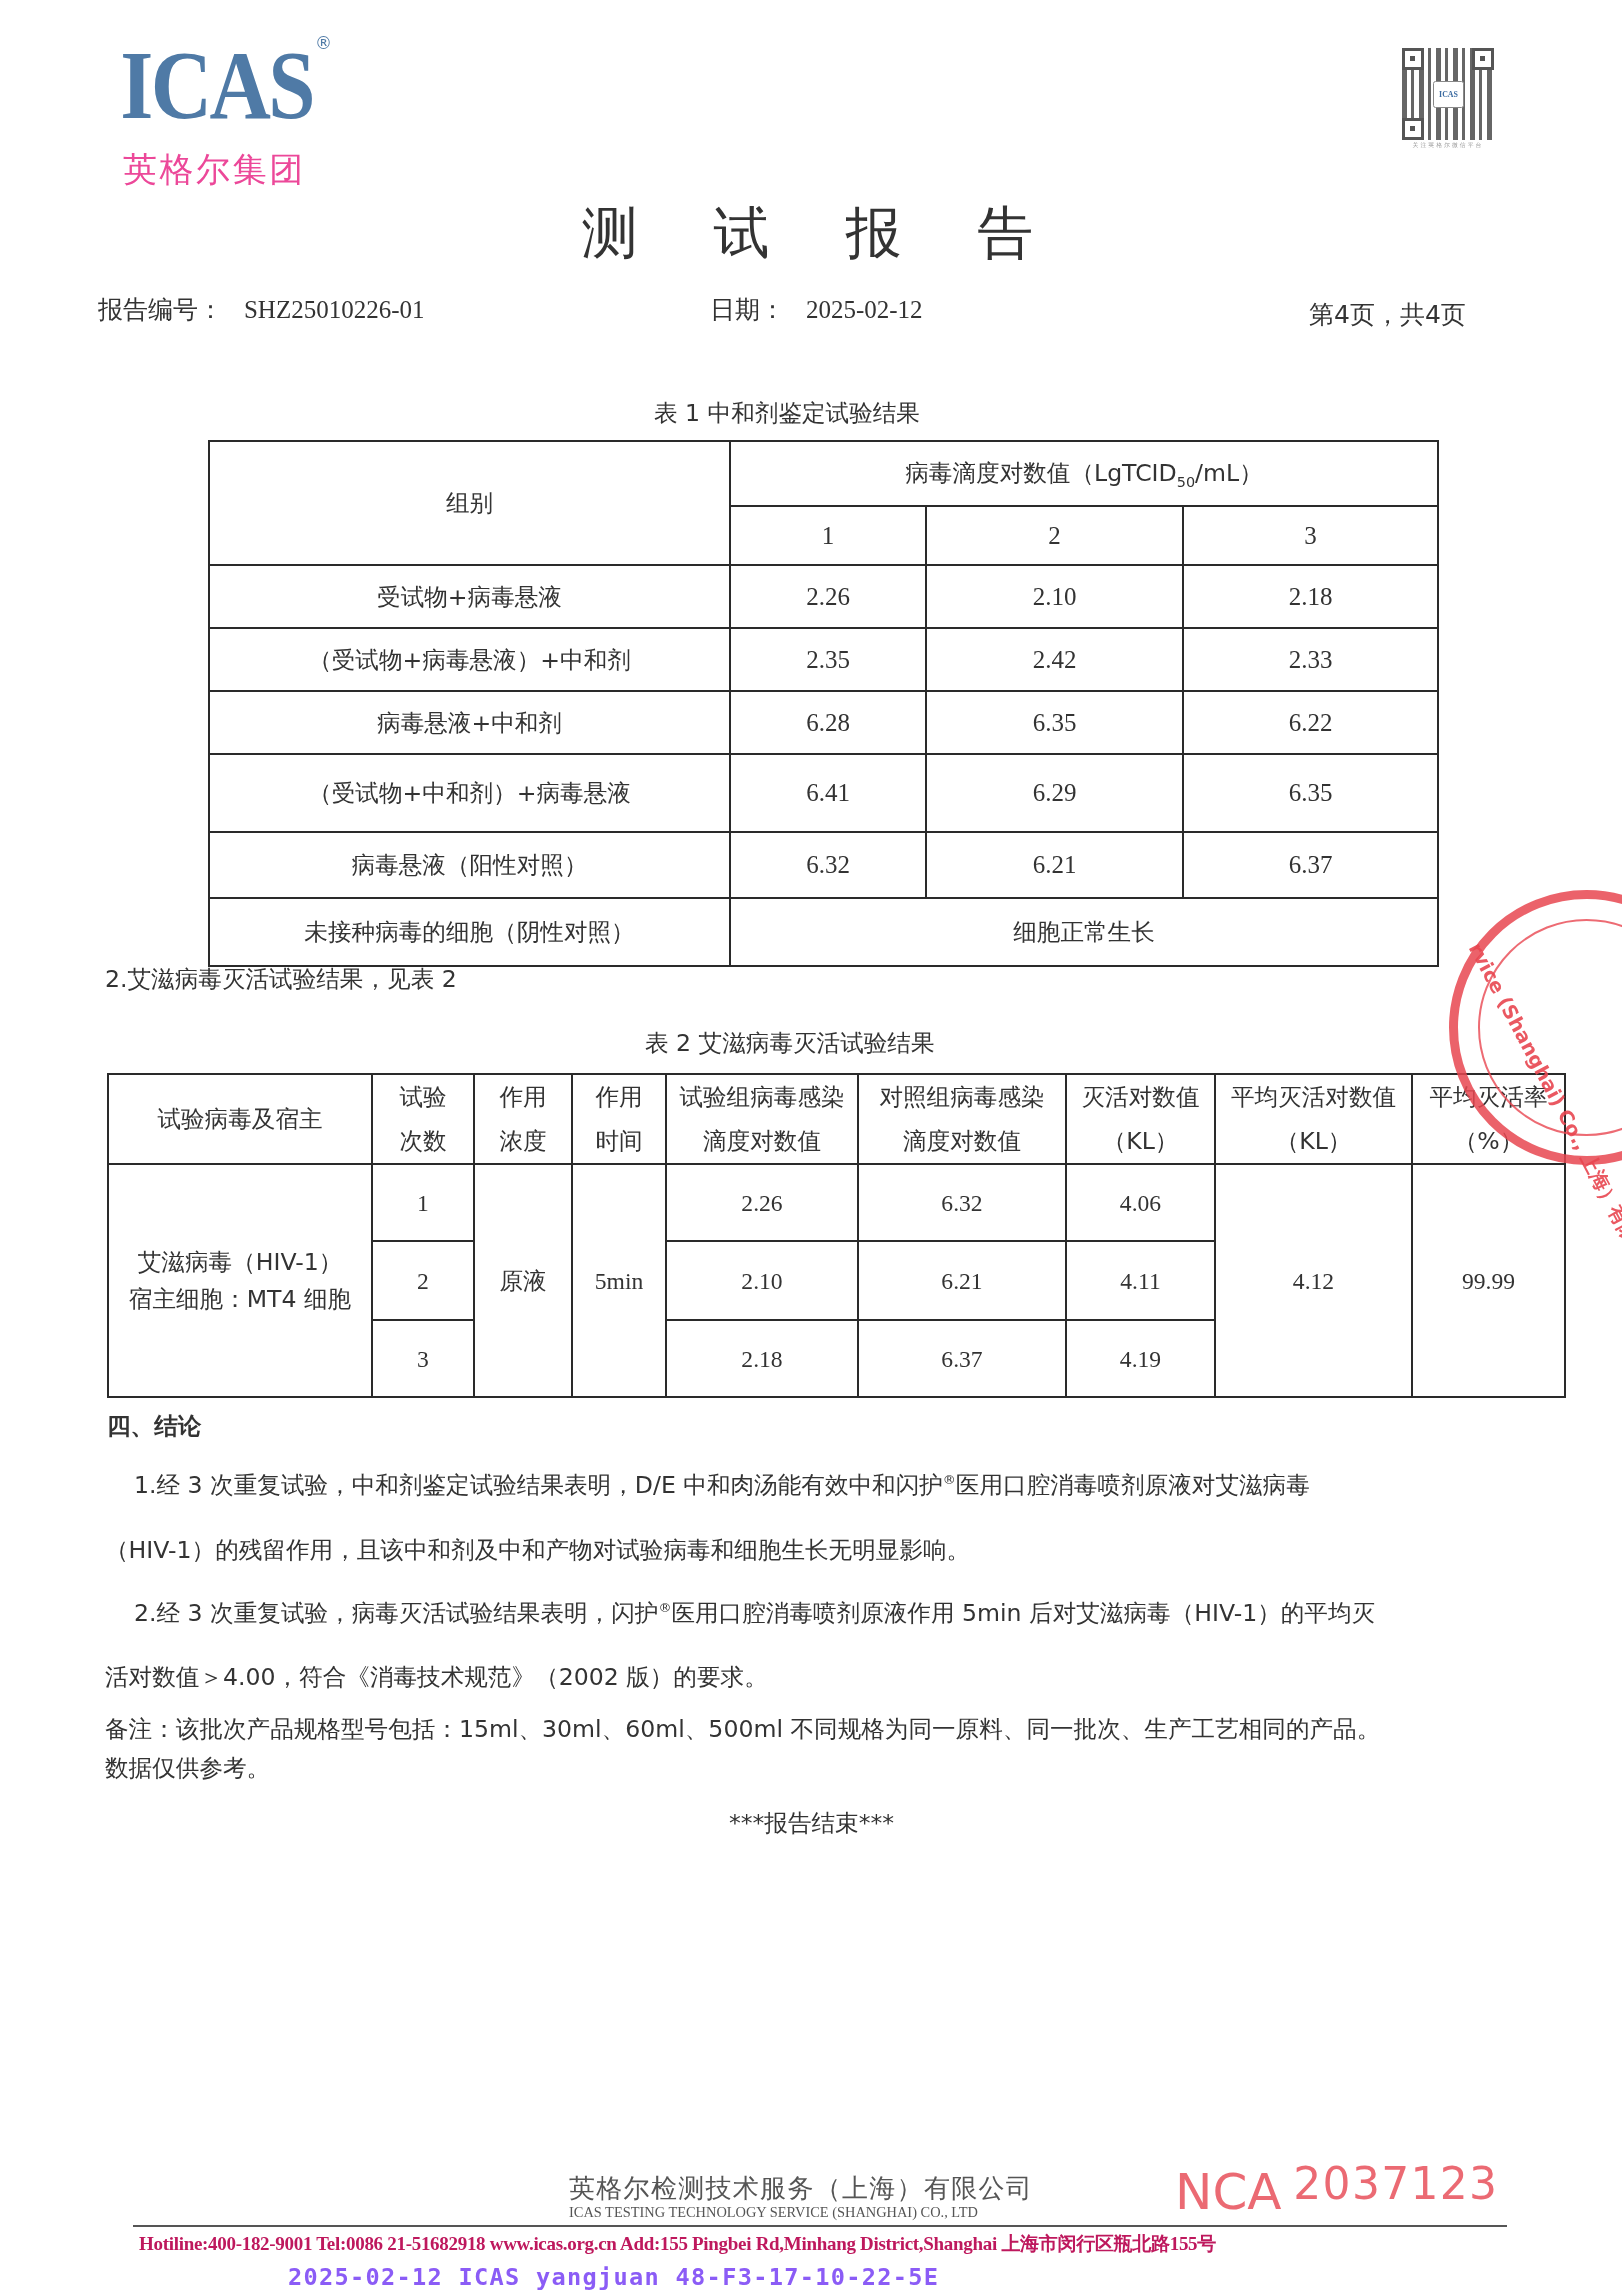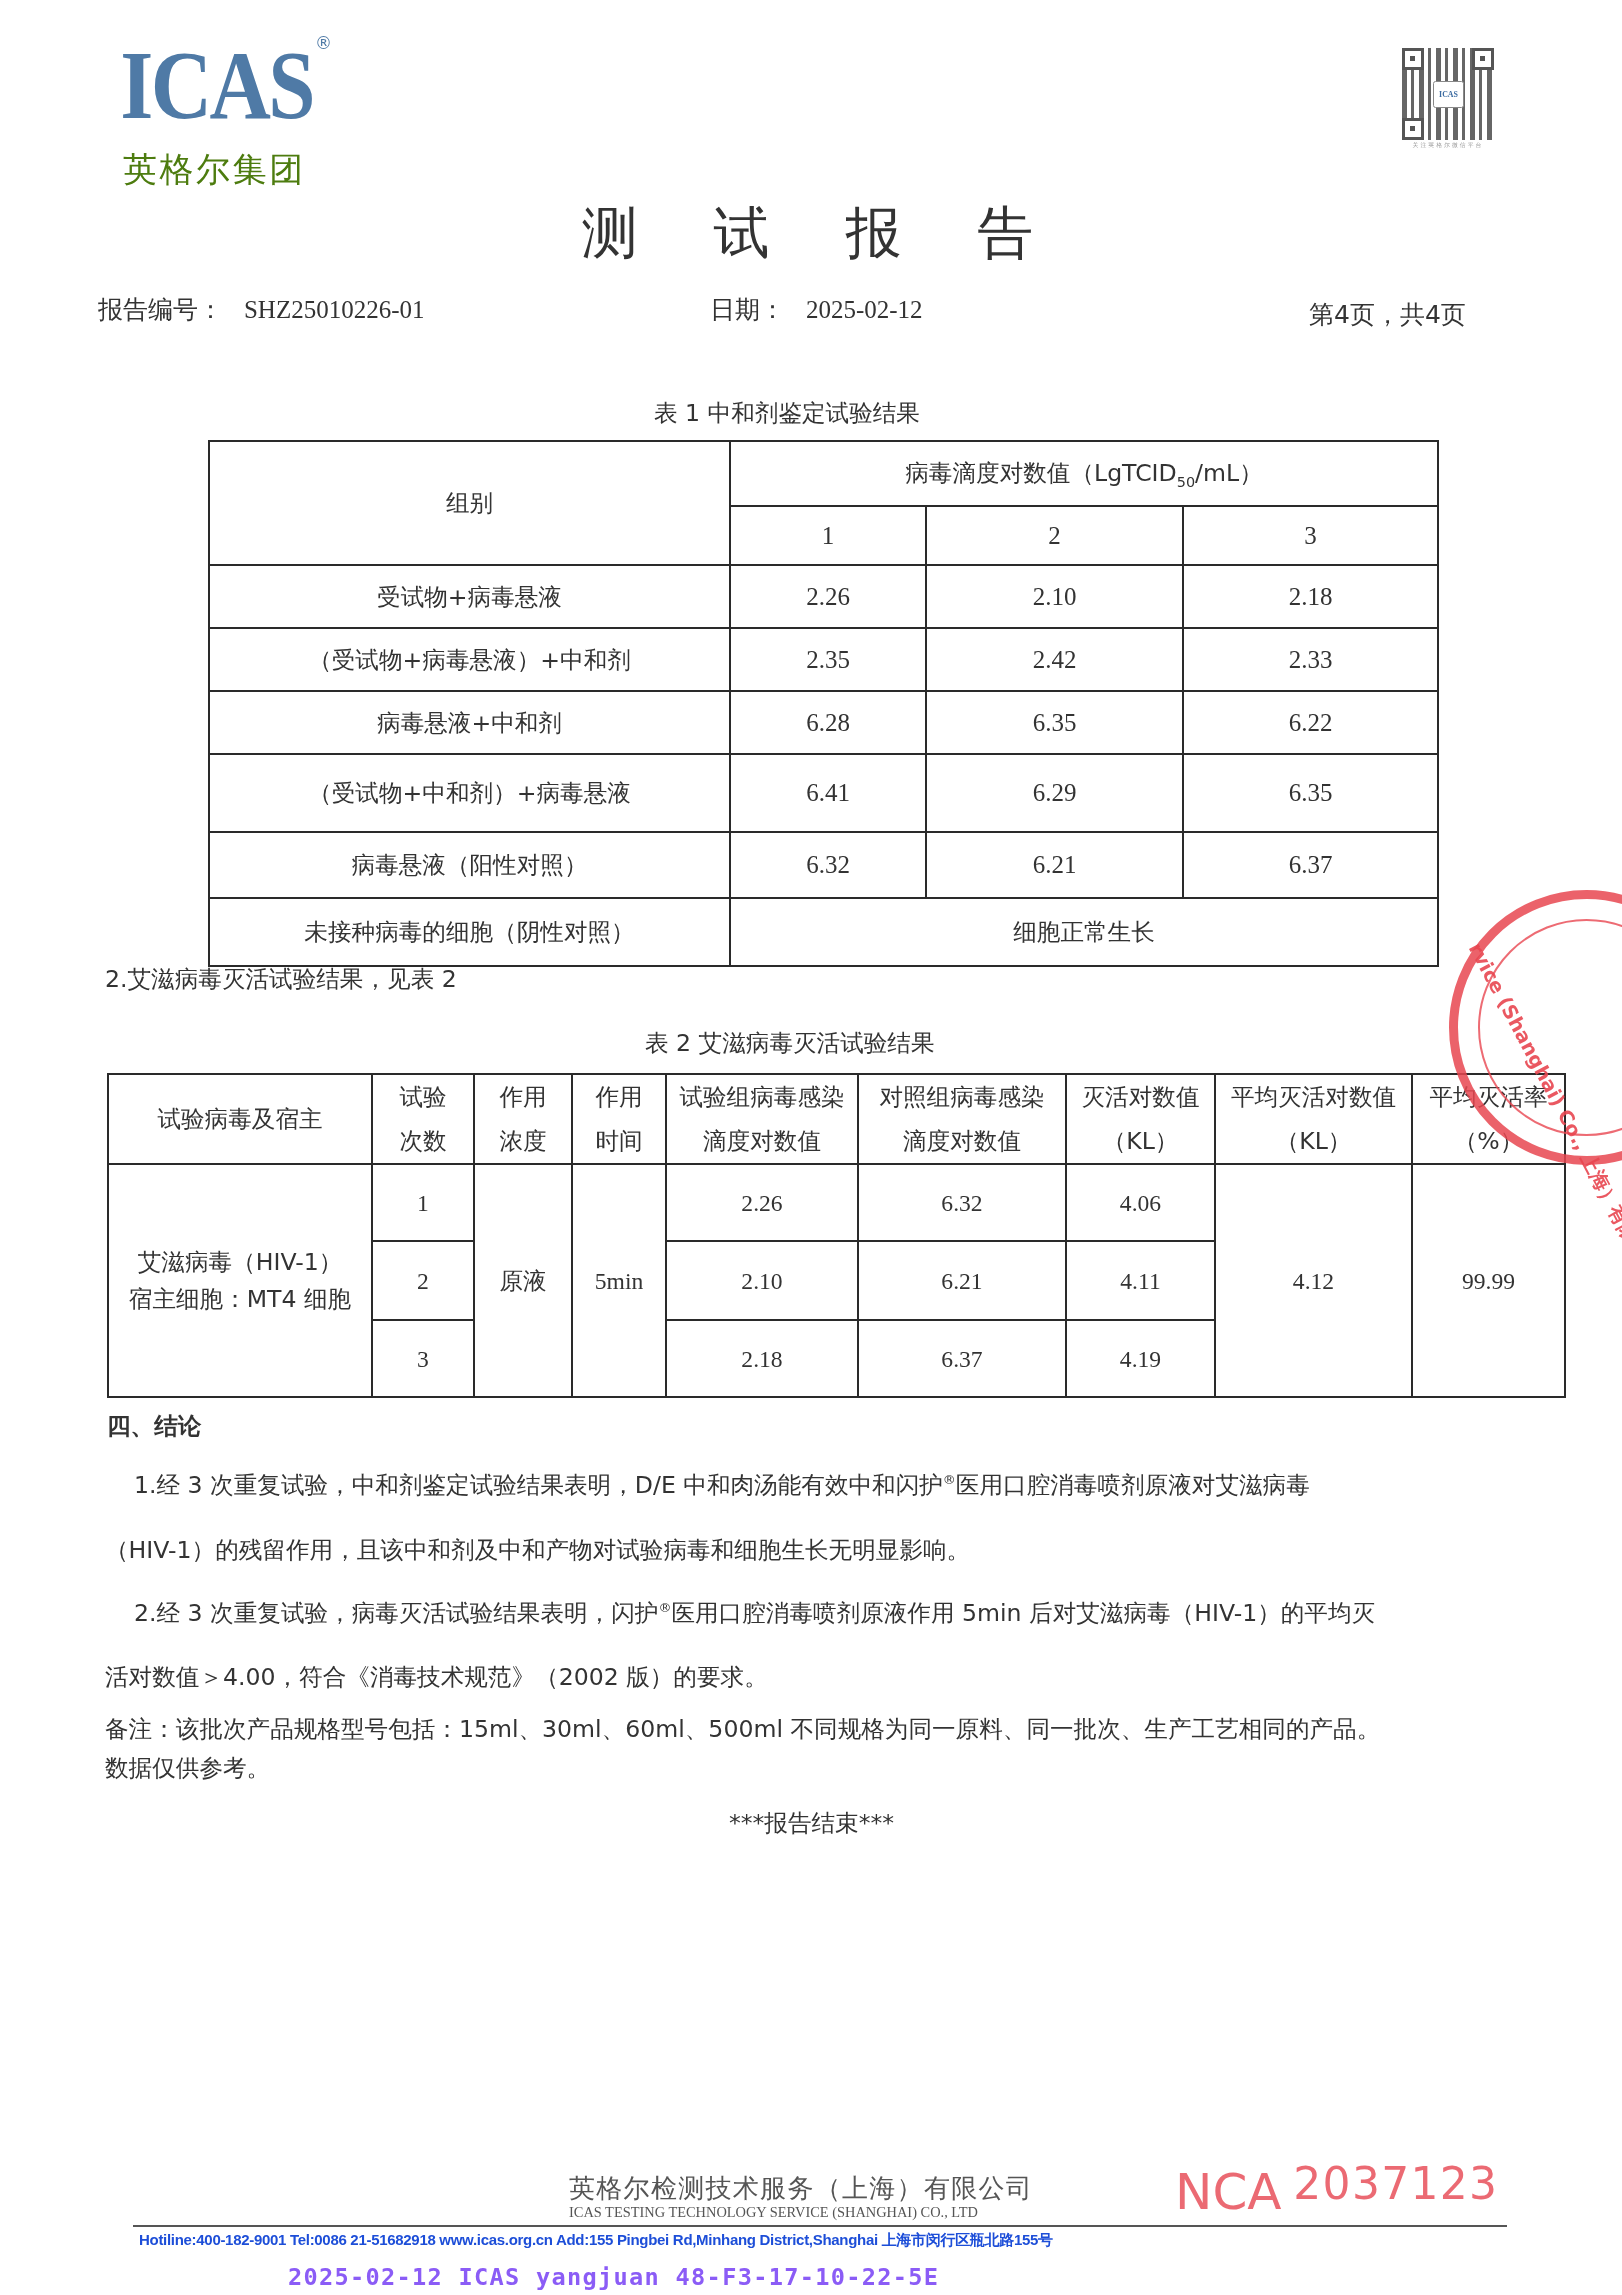--- a/index.html
+++ b/index.html
@@ -4,21 +4,21 @@
 <style>
   html, body { margin:0; padding:0; }
   body { width:1623px; height:2295px; position:relative; background:#ffffff; overflow:hidden;
          font-family:"DejaVu Serif","Liberation Serif",serif; color:#222; }
   .abs { position:absolute; }
   
   .logo { left:115px; top:36px; width:222px; height:121px; }
   .logo-word { position:absolute; left:5.2px; top:0; font-family:"Liberation Serif",serif; font-weight:bold;
                font-size:85px; line-height:85px; color:#4f7aa6; letter-spacing:-2.6px; transform:scaleY(1.15); transform-origin:top left; }
   .logo-reg { position:absolute; left:200px; top:-2.6px; font-size:17px; color:#4f7aa6; font-family:"DejaVu Sans",sans-serif; }
-  .logo-cn { position:absolute; left:7.9px; top:111px; font-size:34px; color:#4d7c0f; font-family:"DejaVu Sans",sans-serif; letter-spacing:2.6px; }
+  .logo-cn { position:absolute; left:7.9px; top:111px; font-size:34px; color:#ec4899; font-family:"DejaVu Sans",sans-serif; letter-spacing:2.6px; }
   
   .qr { left:1402px; top:48px; width:92px; height:97px; }
   .qr-grid { width:92px; height:92px; background:
       repeating-linear-gradient(90deg,#666 0 5.2px,#fff 5.2px 9.2px,#666 9.2px 11.8px,#fff 11.8px 17px),
       repeating-linear-gradient(0deg,transparent 0 5.9px,rgba(255,255,255,.7) 5.9px 9.8px); position:relative; }
   .qr-finder { position:absolute; width:22px; height:22px; border:3.9px solid #555; background:#fff; box-sizing:border-box; }
   .qr-finder::after { content:""; position:absolute; left:4.6px; top:4.6px; width:5.2px; height:5.2px; background:#555; }
   .qr-center { position:absolute; left:31px; top:33px; width:29px; height:25px; background:#fff; border:0.7px solid #888; border-radius:2.6px;
                font-size:7.9px; color:#3a6aa0; font-weight:bold; text-align:center; line-height:25px; font-family:"Liberation Serif",serif; }
   .qr-caption { font-size:5.9px; color:#999; text-align:center; letter-spacing:2px; font-family:"DejaVu Sans",sans-serif; margin-top:1.3px; white-space:nowrap; }
@@ -43,21 +43,21 @@
   .stamp-inner { position:absolute; left:19.6px; top:19.6px; right:19.6px; bottom:19.6px; border:2.6px solid rgba(232,70,80,.8); border-radius:50%; }
   .stamp-text { position:absolute; left:27.5px; top:39px; color:rgba(232,70,80,.9); font-family:"DejaVu Sans",sans-serif; font-weight:bold; font-size:19.6px;
                 transform:rotate(62deg); transform-origin:left top; white-space:nowrap; }
   
   .footer-cn { left:569px; top:2171px; font-size:26px; color:#555; font-family:"DejaVu Sans",sans-serif; letter-spacing:1.3px; white-space:nowrap; }
   .footer-en { left:569px; top:2204px; font-size:14.4px; color:#555; font-family:"Liberation Serif",serif; white-space:nowrap; }
   .nca { left:1175px; top:2163px; font-family:"DejaVu Sans",sans-serif; color:rgba(232,80,90,.85); white-space:nowrap; }
   .nca .pre { font-size:50px; vertical-align:baseline; }
   .nca .num2 { font-size:44px; letter-spacing:1.3px; margin-left:11.8px; position:relative; top:-10.5px; }
   .footer-rule { left:133px; top:2225px; width:1374px; height:2px; background:#555; }
-  .footer-contact { left:139px; top:2231px; font-size:15px; color:#1d4ed8; font-family:Liberation Sans, sans-serif; font-weight:bold; white-space:nowrap; letter-spacing:-0.3px; }
+  .footer-contact { left:139px; top:2231px; font-size:19px; color:#be185d; font-family:Liberation Serif, serif; font-weight:bold; white-space:nowrap; letter-spacing:-0.3px; }
   .watermark { left:288px; top:2263px; font-size:23.6px; color:#8b5cf6; font-family:"DejaVu Sans Mono",monospace; font-weight:bold; white-space:nowrap; letter-spacing:1.3px; }
 </style>
 </head>
 <body>
 
 <div class="abs logo">
   <div class="logo-word">ICAS</div>
   <div class="logo-reg">®</div>
   <div class="logo-cn">英格尔集团</div>
 </div>

